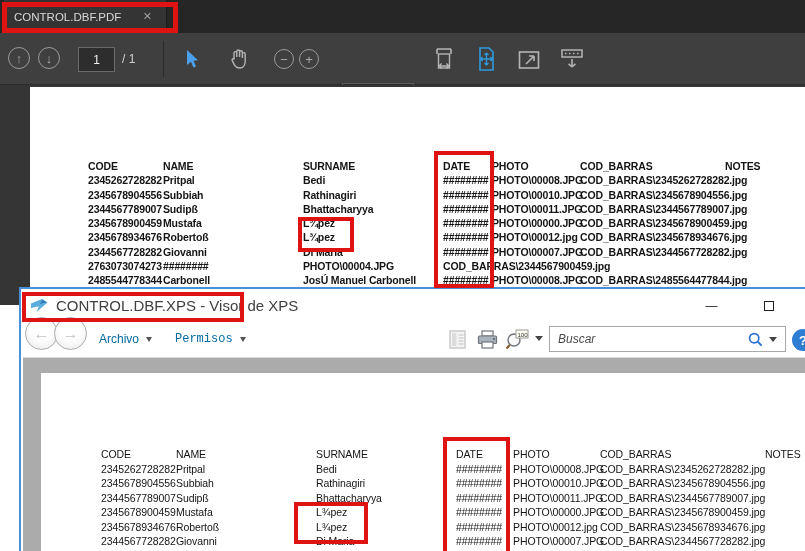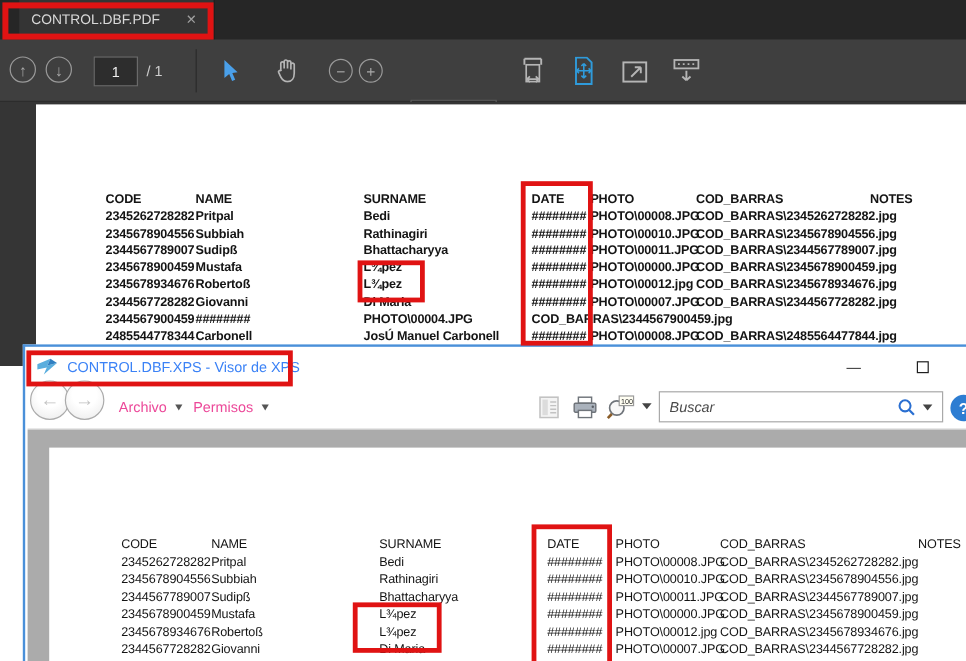--- a/index.html
+++ b/index.html
@@ -4,21 +4,21 @@
 <style>
   * { margin:0; padding:0; box-sizing:border-box; }
   html,body { width:805px; height:551px; overflow:hidden; background:#ffffff;
               font-family:"Liberation Sans", sans-serif; }
   body { position:relative; }
   .abs { position:absolute; }
 
   
   .pdf-window { left:0; top:0; width:805px; height:305px; background:#353535; }
   .pdf-tabbar { left:0; top:0; width:805px; height:33px; background:#262626; }
-  .pdf-tab { left:16px; top:0; width:163px; height:33px; background:#343434;
+  .pdf-tab { left:4px; top:0; width:163px; height:33px; background:#343434;
              border-right:1px solid #1c1c1c; display:flex; align-items:center;
              padding:0 10px; color:#d9d9d9; font-size:11.5px; }
   .pdf-tab .tab-label { flex:1; white-space:nowrap; overflow:hidden; }
   .pdf-tab .tab-close { color:#9f9f9f; font-size:11px; padding:2px 4px; }
   .pdf-toolbar { left:0; top:33px; width:805px; height:52px; background:#3f3f3f;
                  border-bottom:1px solid #2c2c2c; }
   .tb { position:absolute; top:14px; height:24px; display:flex; align-items:center;
         justify-content:center; color:#b9b9b9; }
   .circle-btn { width:22px; height:22px; border:1.5px solid #9a9a9a; border-radius:50%;
                 font-size:13px; line-height:1; color:#a8a8a8; }
@@ -42,32 +42,32 @@
   .pdf-doc { left:88px; top:160px; font-weight:600; letter-spacing:-0.15px; }
   .pdf-doc .t-row { grid-template-columns:75px 140px 140px 49px 88px 145px 60px; height:14.3px; }
   .xps-doc { left:101px; top:448px; font-weight:400; z-index:12; letter-spacing:-0.1px; }
   .xps-doc .t-row { grid-template-columns:75px 140px 140px 57px 87px 165px 45px; height:14.5px; }
 
   
   .xps-window { left:19px; top:287px; width:786px; height:264px; background:#ffffff;
                 border-left:2px solid #4a90d9; border-top:2px solid #4a90d9; z-index:10; }
   .xps-titlebar { left:2px; top:2px; width:784px; height:29px; background:#ffffff;
                   display:flex; align-items:center; padding-left:8px; }
-  .xps-title { font-size:12px; color:#3b82f6; margin-left:8px; white-space:nowrap; }
+  .xps-title { font-size:15px; color:#404040; margin-left:8px; white-space:nowrap; }
   .win-btn { position:absolute; top:0; width:45px; height:29px; display:flex;
              align-items:center; justify-content:center; color:#1f1f1f; font-size:12px; }
   .max-glyph { width:10px; height:10px; border:1px solid #1f1f1f; display:inline-block; }
   .xps-toolbar { left:2px; top:31px; width:784px; height:38px; background:#ffffff;
                  border-bottom:1px solid #d9d9d9; }
   .nav-circle { position:absolute; width:33px; height:33px; border:1px solid #ababab;
                 border-radius:50%; background:radial-gradient(circle at 50% 35%, #ffffff 40%, #e9e9e9);
                 display:flex; align-items:center; justify-content:center;
                 color:#c3c3c3; font-size:16px; }
   .menu-item { position:absolute; top:8px; height:22px; display:flex; align-items:center;
-               gap:7px; font-size:12px; color:#ec4899; }
+               gap:7px; font-size:12px; color:#0369a1; }
   .menu-item .caret { border-top-color:#555; border-left-width:3.5px; border-right-width:3.5px; }
   .xps-ico { position:absolute; top:8px; height:22px; display:flex; align-items:center; }
   .search-box { position:absolute; left:526px; top:6px; width:237px; height:26px;
                 border:1px solid #a9a9a9; background:#ffffff; display:flex; align-items:center;justify-content:center; }
   .search-box input { border:none; outline:none; flex:1; height:22px; padding:0 8px;
                       font-size:12px; font-family:"Liberation Sans", sans-serif; }
   .search-box input::placeholder { font-style:italic; color:#4a4a4a; opacity:1; }
   .xps-viewport { left:2px; top:69px; width:784px; height:195px; background:#ababab; }
   .xps-page { position:absolute; left:18px; top:15px; width:790px; height:200px; background:#ffffff; }
   .help-circle { position:absolute; left:769px; top:9px; width:22px; height:22px; border-radius:50%;
@@ -215,21 +215,21 @@
       <div class="t-row">
       <span>2344567728282</span>
       <span>Giovanni</span>
       <span>Di Maria</span>
       <span>########</span>
       <span>PHOTO\00007.JPG</span>
       <span>COD_BARRAS\2344567728282.jpg</span>
       <span></span>
     </div>
       <div class="t-row">
-      <span>2344567900459</span>
+      <span>2763073074273</span>
       <span>########</span>
       <span>PHOTO\00004.JPG</span>
       <span>COD_BARRAS\2344567900459.jpg</span>
       <span></span>
     </div>
       <div class="t-row">
       <span>2485544778344</span>
       <span>Carbonell</span>
       <span>JosÚ Manuel Carbonell</span>
       <span>########</span>
@@ -258,21 +258,21 @@
   </div>
 
   <div class="abs xps-toolbar">
     <div class="nav-circle" style="left:2px;top:-3px;">←</div>
     <div class="nav-circle" style="left:31px;top:-3px;">→</div>
 
     <div class="menu-item" style="left:76px;">
       <span>Archivo</span>
       <span class="caret"></span>
     </div>
-    <div class="menu-item" style="left:138px;">
+    <div class="menu-item" style="left:152px;font-family:Liberation Mono, monospace;">
       <span>Permisos</span>
       <span class="caret"></span>
     </div>
 
     <div class="xps-ico" style="left:426px;">
       <svg width="17" height="19" viewBox="0 0 17 19">
         <rect x="1" y="1" width="15" height="17" fill="#f4f4f4" stroke="#c2c2c2" stroke-width="1.3"></rect>
         <rect x="3" y="3" width="4.5" height="13" fill="#dcdcdc"></rect>
         <path d="M9.5 5 h5 M9.5 8 h5 M9.5 11 h5 M9.5 14 h5" stroke="#c2c2c2" stroke-width="1.2"></path>
       </svg>

